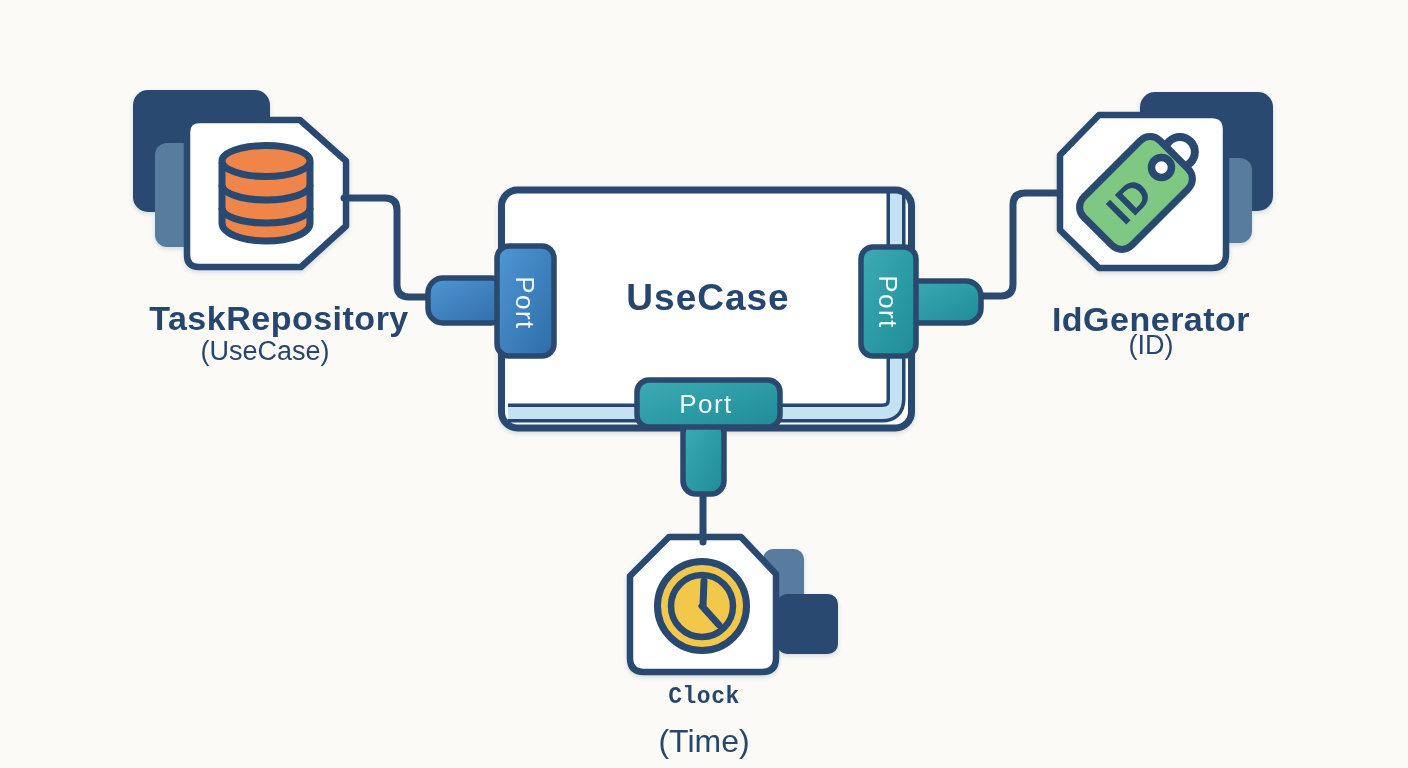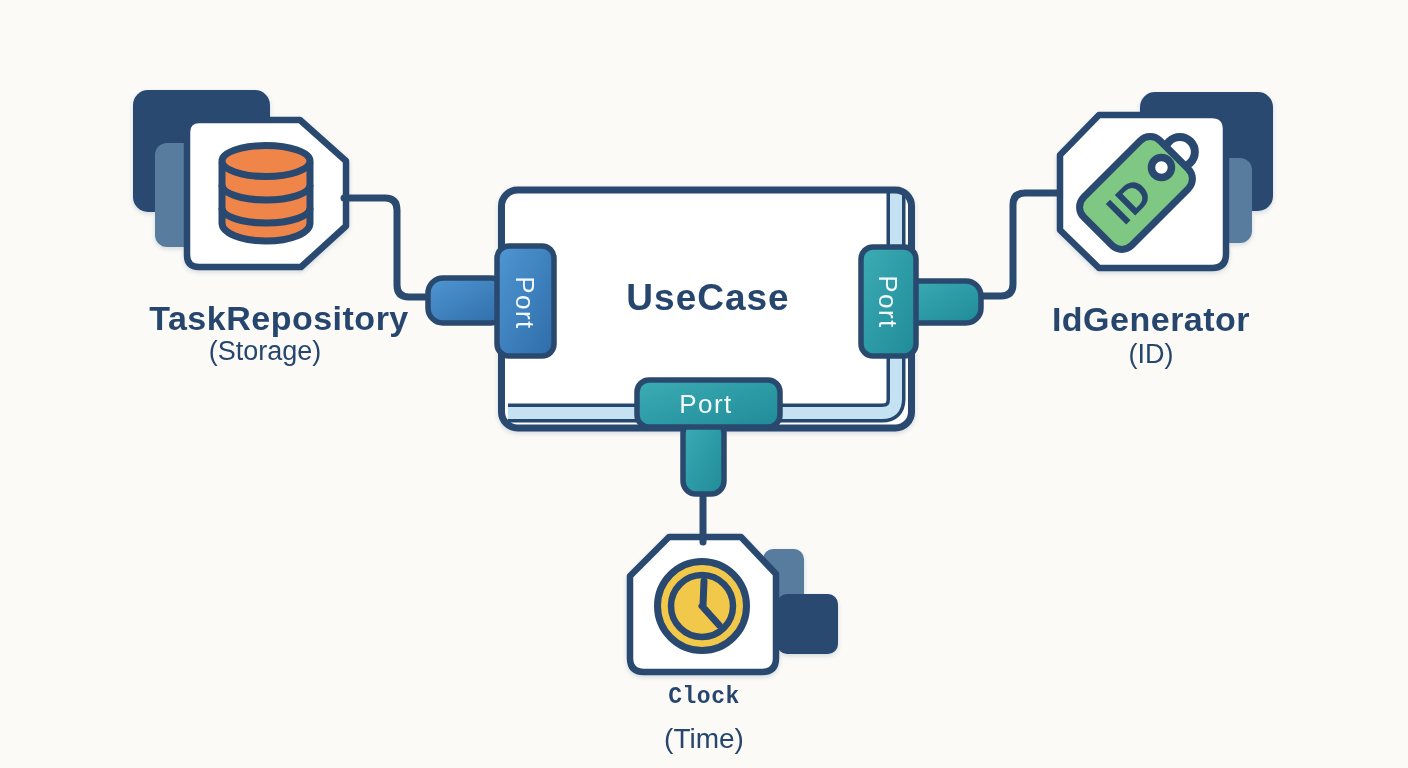--- a/index.html
+++ b/index.html
@@ -30,23 +30,23 @@
     font-size:26px;font-weight:500;letter-spacing:1.5px;
   }
   .port-left{left:465px;top:281px;transform:rotate(90deg);}
   .port-right{left:828px;top:280px;transform:rotate(90deg);}
   .port-bottom{left:646px;top:382px;transform:none;}
   .adapter-name{font-size:34px;font-weight:600;letter-spacing:0.5px;}
   .adapter-type{font-size:27px;font-weight:500;}
   .left-name{left:101px;top:299px;width:356px;}
   .left-type{left:87px;top:336px;width:356px;}
   .right-name{left:973px;top:300px;width:356px;}
-  .right-type{left:973px;top:339px;width:356px;}
+  .right-type{left:973px;top:330px;width:356px;}
   .clock-name{left:526px;top:684px;width:356px;font-size:23px;font-family:Liberation Mono, monospace;}
-  .clock-type{left:526px;top:723px;width:356px;font-size:28px;}
+  .clock-type{left:526px;top:723px;width:356px;font-size:32px;}
   .tag-text{
     left:1070px;top:178px;width:120px;height:46px;line-height:46px;
     transform:rotate(-45deg);
     font-size:42px;font-weight:700;letter-spacing:1px;
   }
 </style>
 </head>
 <body>
 
 <div class="stage">
@@ -120,21 +120,21 @@
     <rect x="637" y="380" width="143" height="47" rx="12" fill="url(#gradTeal)" stroke="#29496F" stroke-width="5.5"></rect>
   </svg>
 
   <div class="label title">UseCase</div>
 
   <div class="port-label port-left">Port</div>
   <div class="port-label port-right">Port</div>
   <div class="port-label port-bottom">Port</div>
 
   <div class="label adapter-name left-name">TaskRepository</div>
-  <div class="label adapter-type left-type">(Storage)</div>
+  <div class="label adapter-type left-type">(UseCase)</div>
 
   <div class="label adapter-name right-name">IdGenerator</div>
   <div class="label adapter-type right-type">(ID)</div>
 
   <div class="label adapter-name clock-name">Clock</div>
   <div class="label adapter-type clock-type">(Time)</div>
 
   <div class="label tag-text">ID</div>
 </div>
 

